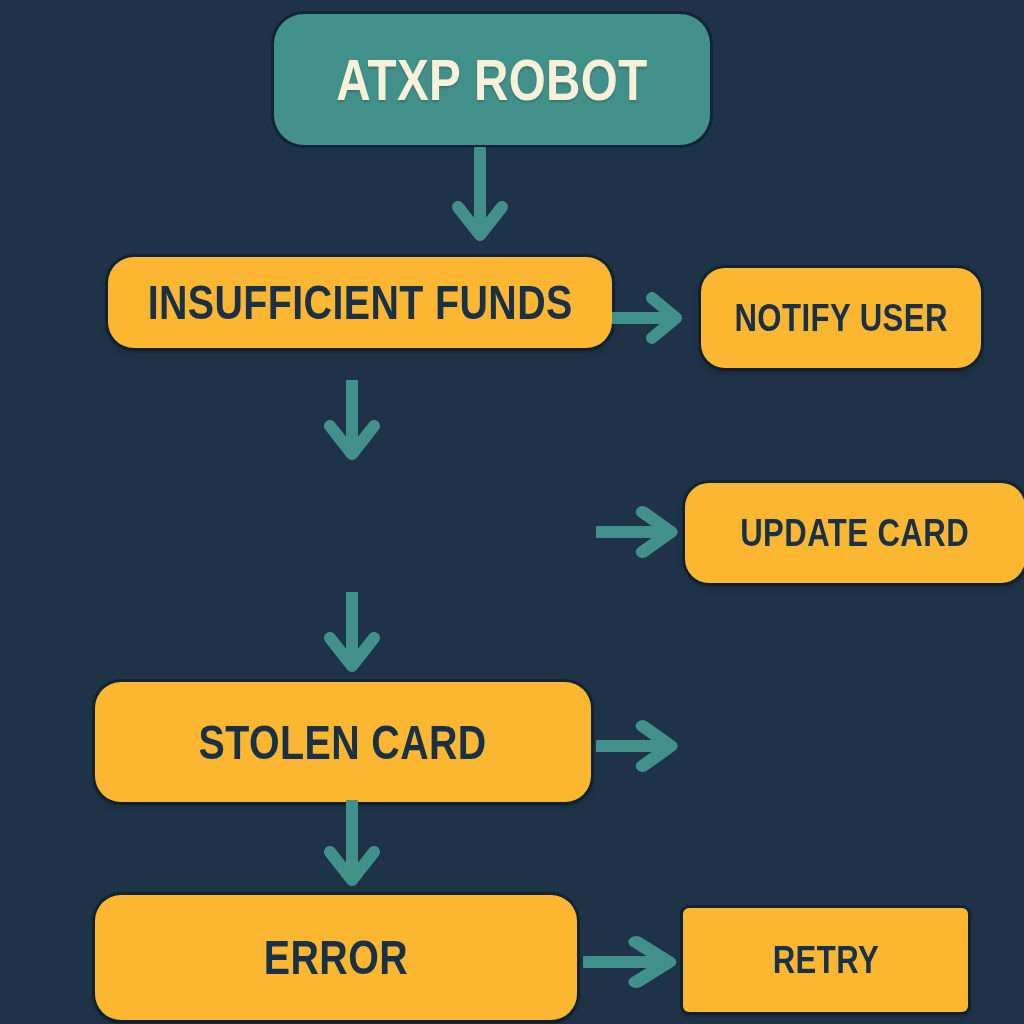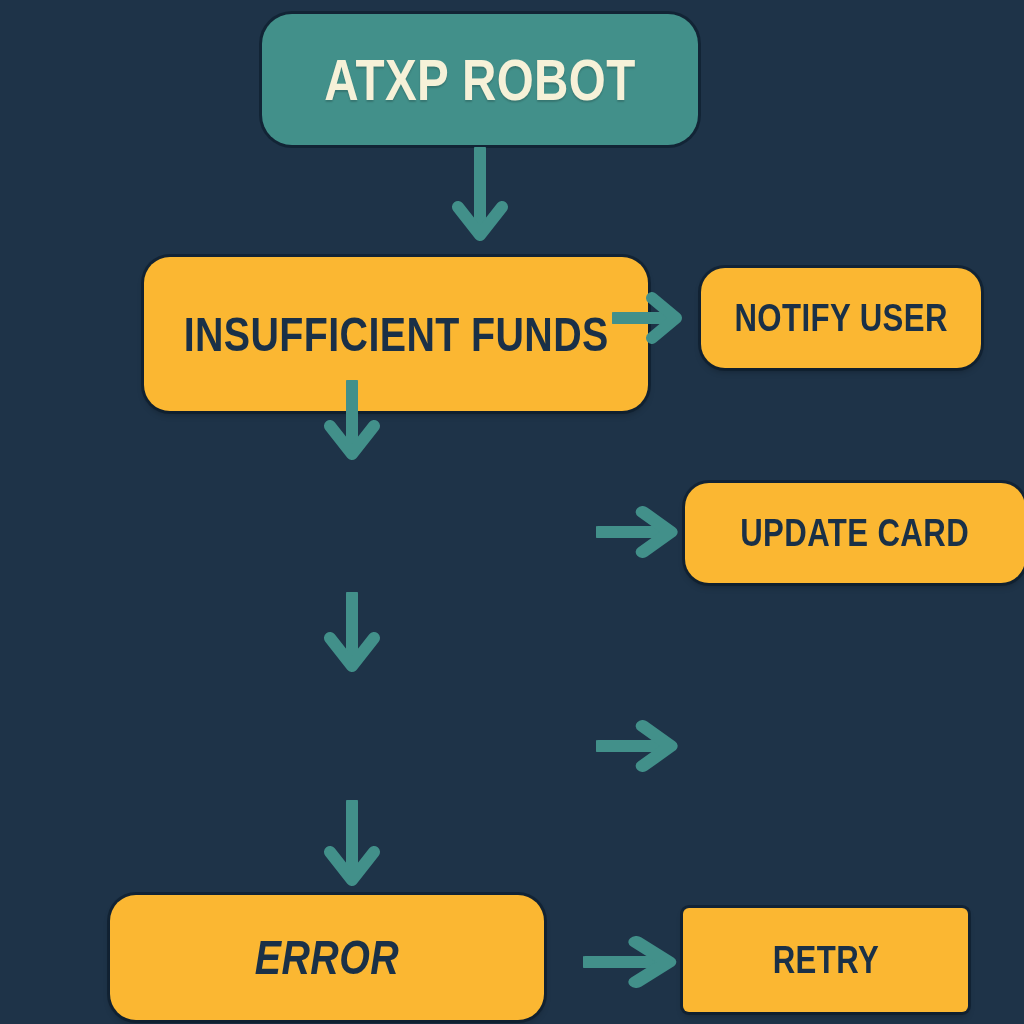--- a/index.html
+++ b/index.html
@@ -23,20 +23,21 @@
   }
   .node{
     position:absolute;
     display:flex;align-items:center;justify-content:center;
     box-sizing:border-box;
   }
   .node.root{
     background:var(--teal);
     border-radius:30px;
     box-shadow:0 0 0 3px var(--outline);
+    margin-left:12px;
   }
   .node.step{
     background:var(--yellow);
     border-radius:26px;
     box-shadow:0 0 0 3px var(--outline), 0 4px 6px rgba(0,0,0,0.25);
   }
   .node.action{
     background:var(--yellow);
     border-radius:24px;
     box-shadow:0 0 0 3px var(--outline), 0 4px 6px rgba(0,0,0,0.25);
@@ -76,21 +77,21 @@
     <span class="label">ATXP ROBOT</span>
   </div>
 
   <div class="arrow" style="left:448px;top:147px;">
     <svg width="64" height="96" viewBox="0 0 64 96">
       <path d="M32,2 L32,84"></path>
       <path d="M10,60 L32,88 L54,60"></path>
     </svg>
   </div>
 
-  <div class="node step" style="left:108px;top:257px;width:504px;height:154px;margin-left:36px;">
+  <div class="node step" style="left:108px;top:257px;width:504px;height:91px;">
     <span class="label">INSUFFICIENT FUNDS</span>
   </div>
   <div class="arrow" style="left:612px;top:292px;">
     <svg width="72" height="52" viewBox="0 0 72 52" preserveAspectRatio="none">
       <path d="M2,26 L58,26"></path>
       <path d="M40,6 L64,26 L40,46"></path>
     </svg>
   </div>
   <div class="node action" style="left:685px;top:268px;width:280px;height:100px;margin-left:16px;">
     <span class="label">NOTIFY USER</span>
@@ -113,35 +114,38 @@
     <span class="label">UPDATE CARD</span>
   </div>
 
   <div class="arrow" style="left:320px;top:592px;">
     <svg width="64" height="82" viewBox="0 0 64 82">
       <path d="M32,2 L32,70"></path>
       <path d="M10,46 L32,74 L54,46"></path>
     </svg>
   </div>
 
+  <div class="node step" style="left:95px;top:682px;width:496px;height:120px;">
+    <span class="label">STOLEN CARD</span>
+  </div>
   <div class="arrow" style="left:596px;top:720px;">
     <svg width="84" height="52" viewBox="0 0 72 52" preserveAspectRatio="none">
       <path d="M2,26 L58,26"></path>
       <path d="M40,6 L64,26 L40,46"></path>
     </svg>
   </div>
 
   <div class="arrow" style="left:320px;top:800px;">
     <svg width="64" height="88" viewBox="0 0 64 88">
       <path d="M32,2 L32,76"></path>
       <path d="M10,52 L32,80 L54,52"></path>
     </svg>
   </div>
 
-  <div class="node step" style="left:110px;top:895px;width:434px;height:125px;font-style:italic;">
+  <div class="node step" style="left:95px;top:895px;width:482px;height:125px;">
     <span class="label">ERROR</span>
   </div>
   <div class="arrow" style="left:583px;top:936px;">
     <svg width="96" height="52" viewBox="0 0 72 52" preserveAspectRatio="none">
       <path d="M2,26 L58,26"></path>
       <path d="M40,6 L64,26 L40,46"></path>
     </svg>
   </div>
   <div class="node action" style="left:683px;top:908px;width:285px;height:104px;border-radius:6px;">
     <span class="label">RETRY</span>

